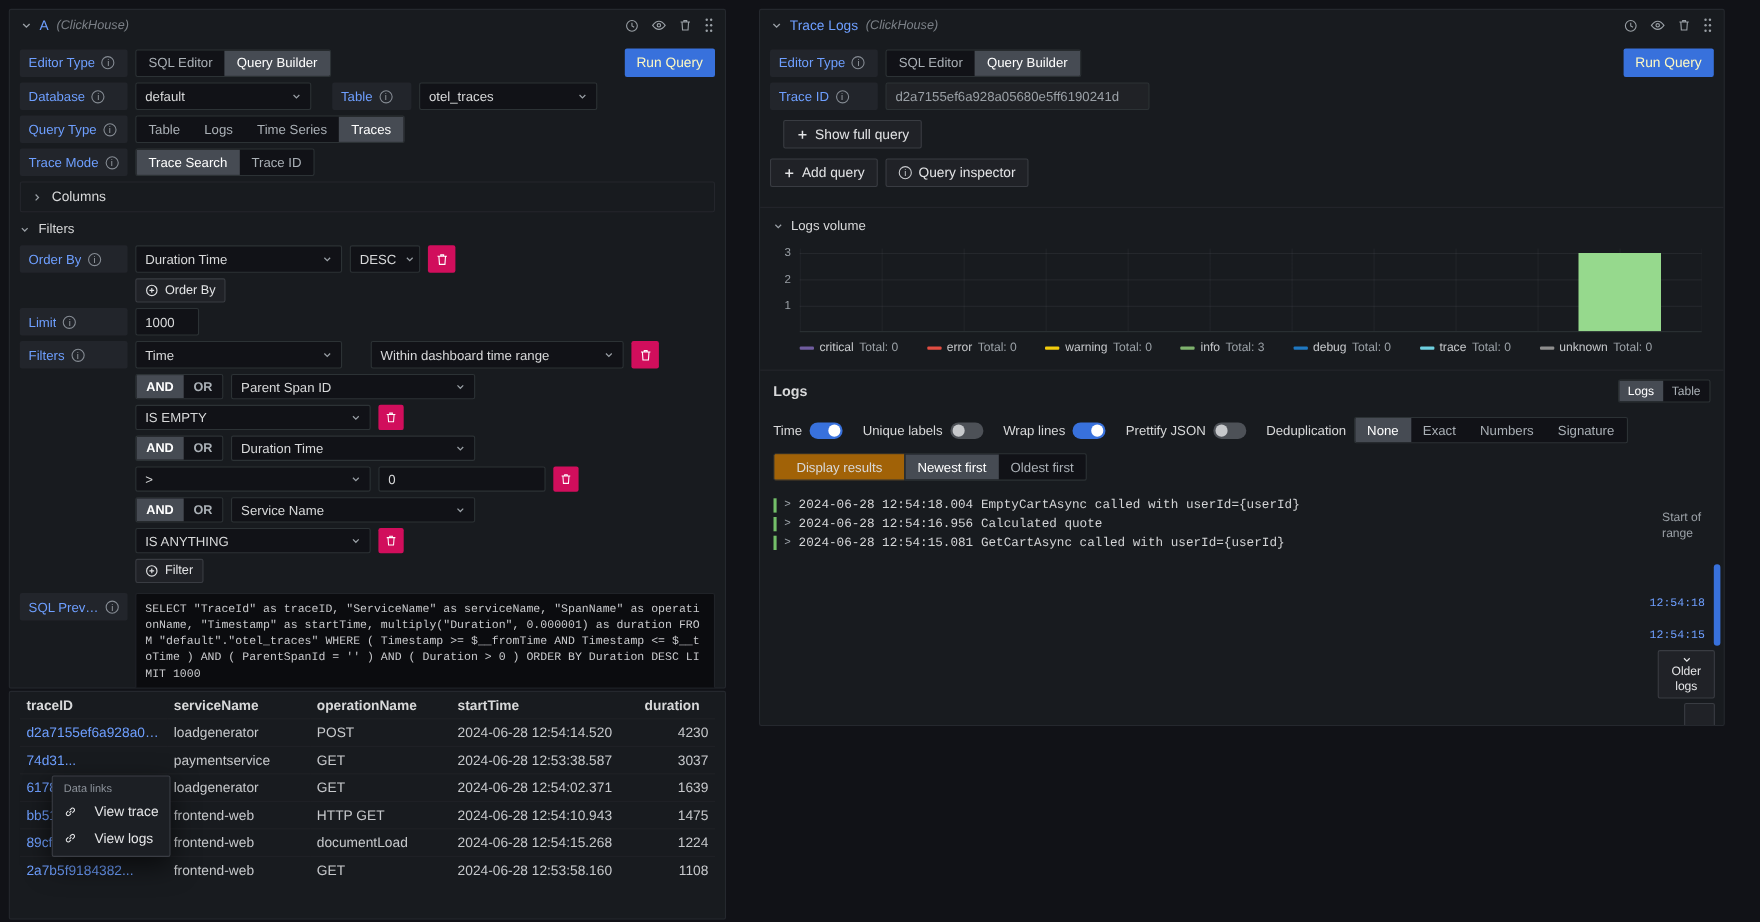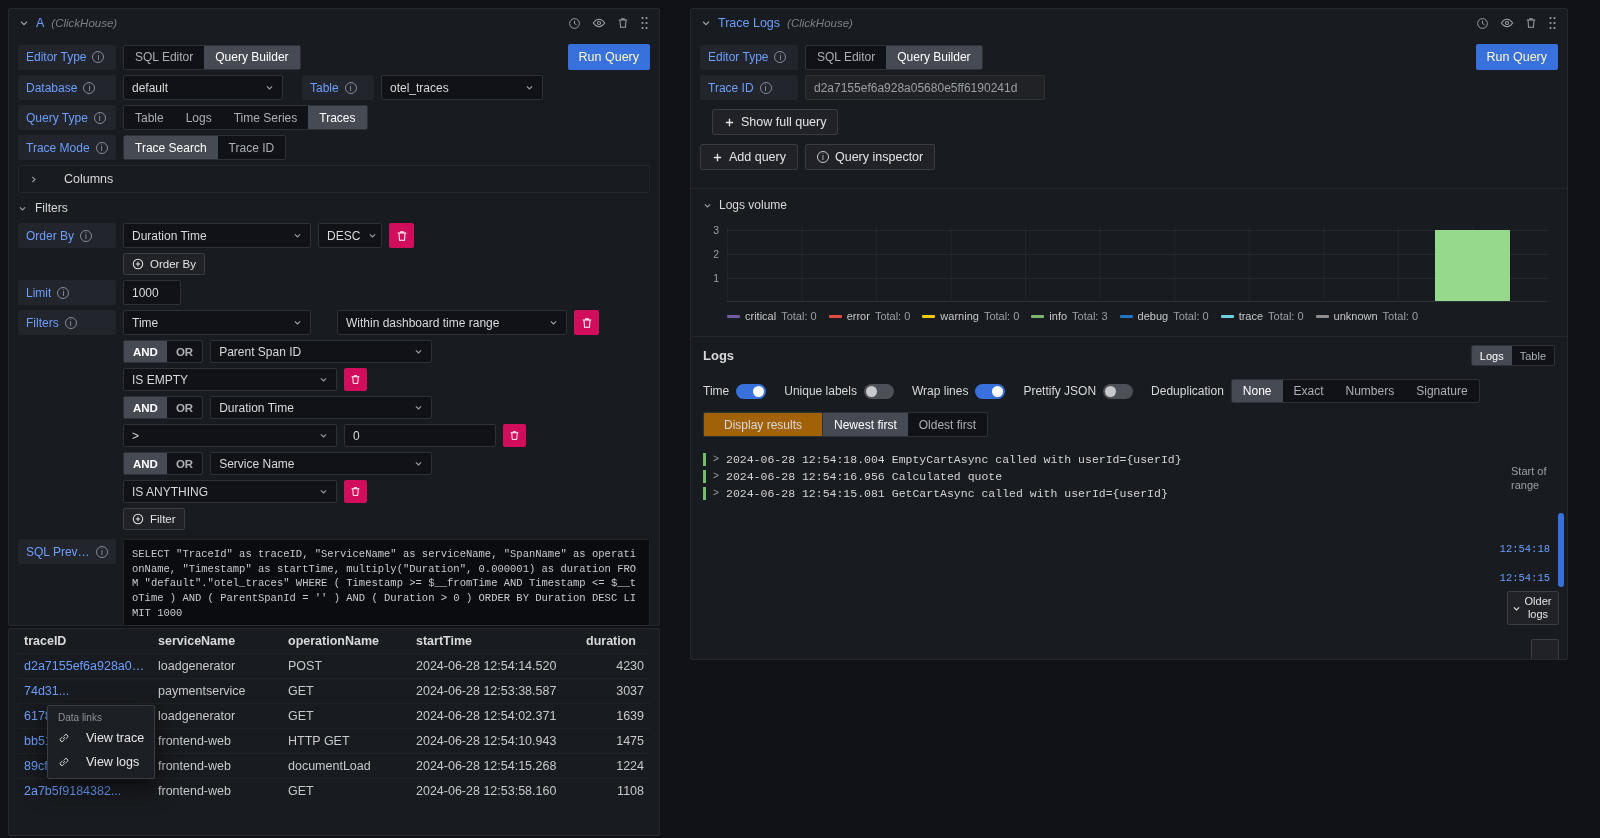--- a/index.html
+++ b/index.html
@@ -44,21 +44,21 @@
   .dbtn.sm{width:23px;height:23px}
 
   .sel{height:25px;background:#111217;border:1px solid #2c3235;border-radius:2px;display:flex;align-items:center;
        justify-content:space-between;gap:8px;padding:0 8px;font-size:12px;color:#d8d9da;cursor:pointer;flex:none}
   .sel.sm{height:23px}
   .sel .chevdn{color:#9aa0a6}
   .inp{height:25px;background:#111217;border:1px solid #2c3235;border-radius:2px;padding:0 8px;font-size:12px;
        color:#d8d9da;font-family:inherit;outline:none}
   .inp.dim{background:#202226;color:#9aa0a6}
 
-  .section-box{display:flex;align-items:center;gap:26px;height:28px;border:1px solid #24262c;border-radius:2px;
+  .section-box{display:flex;align-items:center;gap:9px;height:28px;border:1px solid #24262c;border-radius:2px;
                padding:0 10px;color:#d8d9da;font-size:12.5px;margin:2px 0 8px;cursor:pointer}
   .sect-head{display:flex;align-items:center;gap:8px;color:#d8d9da;font-size:12px;margin:5px 0 8px;cursor:pointer}
   .ind{margin-left:105px}
 
   .sql-code{flex:1;margin:0;background:#0b0c0f;border:1px solid #202328;border-radius:2px;padding:7px 8px;
             font-family:"Liberation Mono","DejaVu Sans Mono",monospace;font-size:10.5px;line-height:1.4;
             color:#c9cacd;white-space:pre-wrap;word-break:break-all}
 
   .tbl-title{font-weight:600;color:#d8d9da;font-size:13px;padding:8px 10px 6px}
   table.data{width:calc(100% - 18px);margin:0 9px;border-collapse:collapse;table-layout:fixed;font-size:12.5px}
@@ -74,21 +74,21 @@
 
   .lv-section{border-top:1px solid #24262c;margin-top:6px;padding:9px 12px 6px}
   .lv-head{display:flex;gap:7px;align-items:center;color:#d8d9da;font-size:12px;margin-bottom:14px;cursor:pointer}
   .chart-zone{position:relative;margin:0 8px 0 24px;height:76px;border-bottom:1px solid #2c3235;
     background-image:linear-gradient(to bottom, rgba(204,204,220,.07) 1px, transparent 1px),
                      linear-gradient(to right, rgba(204,204,220,.05) 1px, transparent 1px);
     background-size:100% 24px, 9.0909% 100%;background-position:0 4px,0 0}
   .ylab{position:absolute;right:calc(100% + 8px);transform:translateY(-50%);font-size:10.5px;color:#9aa0a6}
   .lv-bar{position:absolute;left:86.4%;width:9.1%;top:4px;bottom:0;background:#96d98d}
   .xlabels{display:flex;justify-content:space-between;margin:4px 8px 0 24px;font-size:10.5px;color:#9aa0a6;overflow:hidden;white-space:nowrap}
-  .legend{display:flex;gap:12px;margin:8px 0 2px 24px;font-size:11px;align-items:center}
+  .legend{display:flex;gap:26px;margin:8px 0 2px 24px;font-size:11px;align-items:center}
   .leg-item{display:flex;gap:5px;align-items:center;white-space:nowrap;cursor:pointer}
   .leg-swatch{width:13px;height:3px;border-radius:1px;flex:none}
   .leg-label{color:#c7c9cc}
   .leg-total{color:#9aa0a6}
 
   .logs-panel{position:relative;border-top:1px solid #24262c;margin-top:6px;padding:8px 12px;height:336px}
   .lp-head{display:flex;align-items:center;justify-content:space-between}
   .lp-title{font-weight:600;font-size:13px;color:#d8d9da}
   .lp-controls{display:flex;align-items:center;gap:18px;margin-top:13px}
   .ctl{display:flex;align-items:center;gap:7px}
@@ -105,21 +105,21 @@
   .logrow{display:flex;align-items:center;gap:7px;height:17px;cursor:pointer;
           font-family:"Liberation Mono","DejaVu Sans Mono",monospace;font-size:11.5px;color:#d3d4d6;white-space:nowrap;overflow:hidden}
   .lvlbar{width:3px;height:13px;background:#73bf69;flex:none}
   .expand{color:#9aa0a6;font-size:10px}
 
   .rail-start{position:absolute;right:10px;top:128px;width:46px;font-size:11px;color:#9aa0a6;line-height:1.25}
   .rail-ts{position:absolute;right:17px;top:206px;display:flex;flex-direction:column;gap:17px;
            font-size:10.5px;color:#6e9fff;text-align:right;font-family:"Liberation Mono","DejaVu Sans Mono",monospace}
   .rail-thumb{position:absolute;right:3px;top:176px;width:6px;height:74px;background:#3871dc;border-radius:3px;cursor:pointer}
   .older-btn{position:absolute;right:8px;top:254px;width:52px;background:#202227;border:1px solid #393c42;border-radius:2px;
-             color:#e3e4e6;font-size:11px;display:flex;flex-direction:row;align-items:center;gap:1px;
+             color:#e3e4e6;font-size:11px;display:flex;flex-direction:column;align-items:center;gap:1px;
              padding:3px 4px;cursor:pointer;text-align:center;font-family:inherit;line-height:1.2}
   .up-btn{position:absolute;right:8px;top:302px;width:28px;height:28px;background:#202227;border:1px solid #393c42;
           border-radius:2px;color:#c7c9cc;display:flex;align-items:center;justify-content:center;cursor:pointer}
 </style>
 </head>
 <body>
 
 <div class="panel panel-a">
   <div class="phead">
     <span class="icon">

